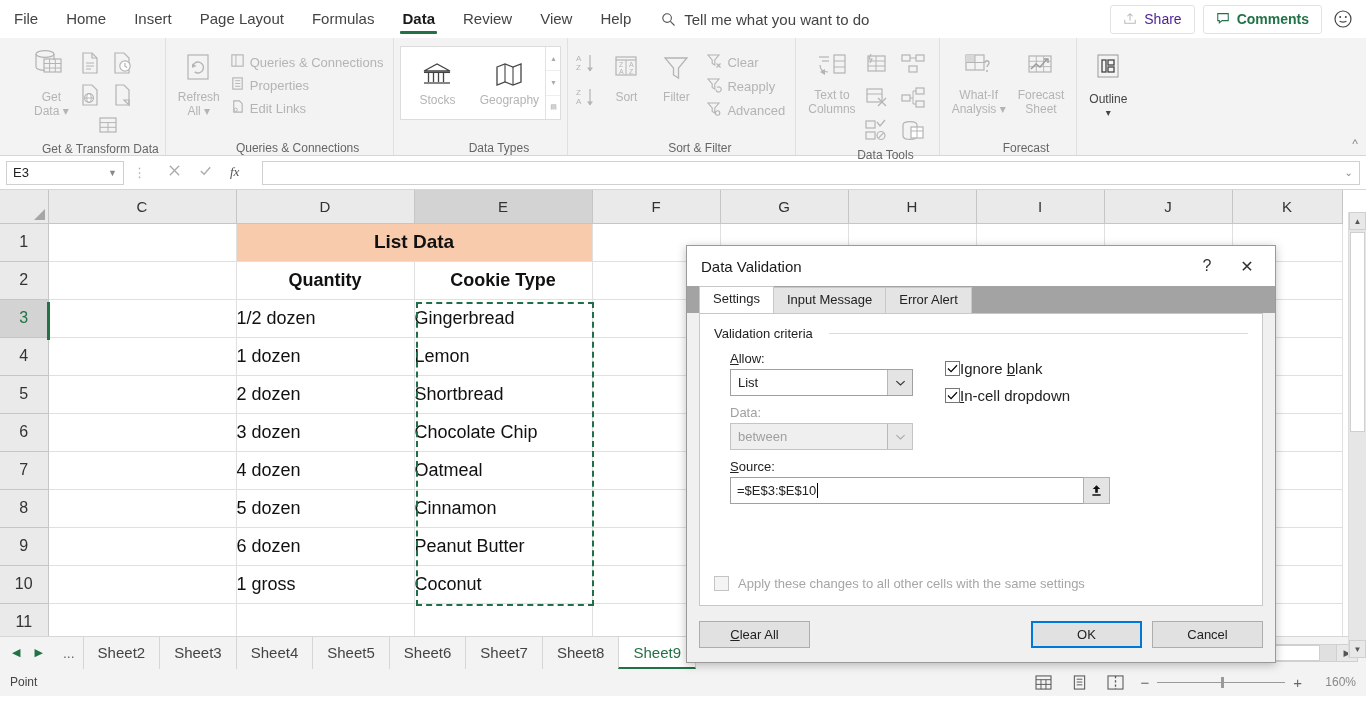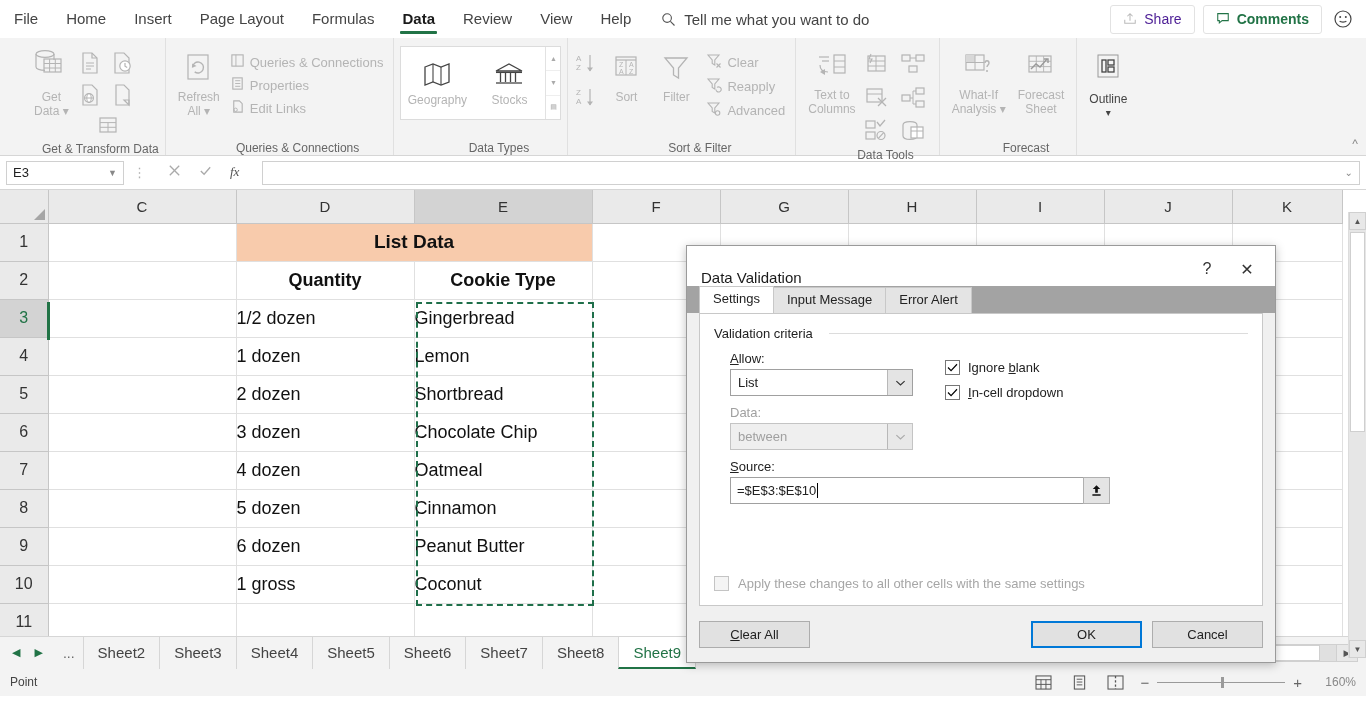--- a/index.html
+++ b/index.html
@@ -140,21 +140,21 @@
             justify-content:center; font-size:8px; color:#555; cursor:pointer; }
   .vs-track { flex:1; position:relative; background:#e6e6e6; }
   .vs-thumb { position:absolute; left:1px; right:1px; top:2px; height:200px; background:#fff; border:1px solid #cfcfcf; cursor:pointer; }
 
   
   .dlg {
     position:absolute; left:686px; top:245px; width:590px; height:418px;
     background:#f0f0f0; border:1px solid #9a9a9a; box-shadow:0 2px 9px rgba(0,0,0,.25);
     display:flex; flex-direction:column;
   }
-  .dlg-title { height:40px; background:#fff; display:flex; align-items:flex-end; padding:0 8px 0 14px; }
+  .dlg-title { height:40px; background:#fff; display:flex; align-items:center; padding:0 8px 0 14px; }
   .dlg-title h1 { font-size:15px; font-weight:normal; color:#1a1a1a; }
   .dlg-title .sp { margin-left:auto; display:flex; align-items:center; }
   .dlg-help, .dlg-close { width:40px; height:34px; display:flex; align-items:center; justify-content:center;
                           color:#333; font-size:16px; cursor:pointer; }
   .dlg-tabs { display:flex; padding:0 12px; background:#a3a3a3; height:27px; align-items:flex-end; position:relative; }
   .dtab { padding:4px 13px; font-size:13px; color:#222; border:1px solid #c8c8c8; border-bottom:none;
           background:#e4e4e4; cursor:pointer; margin-right:-1px; height:26px; }
   .dtab.active { background:#fff; height:27px; position:relative; z-index:2; }
   .dlg-pane { margin:0 12px; background:#fff; border:1px solid #c8c8c8; flex:1; padding:12px 14px; position:relative; }
   .legend { font-size:13px; color:#222; display:flex; align-items:center; gap:16px; margin-bottom:10px; }
@@ -166,21 +166,21 @@
     width:183px; height:27px; border:1px solid #a0a0a0; background:#fff; display:flex; align-items:center;
     font-size:13px; color:#222; padding-left:7px; position:relative; cursor:pointer;
   }
   .selectbox.dis { background:#efefef; color:#a0a0a0; border-color:#c4c4c4; }
   .selectbox .arrowbtn {
     position:absolute; right:0; top:0; bottom:0; width:25px; background:#e4e4e4; border-left:1px solid #b8b8b8;
     display:flex; align-items:center; justify-content:center;
   }
   .selectbox.dis .arrowbtn { background:#e8e8e8; }
   .chk-col { position:absolute; left:245px; top:46px; display:flex; flex-direction:column; gap:10px; }
-  .chkrow { display:flex; align-items:center; gap:8px; font-size:13px; color:#222; cursor:pointer; }
+  .chkrow { display:flex; align-items:center; gap:0; font-size:15px; color:#222; cursor:pointer; }
   .chkbox { width:15px; height:15px; border:1px solid #767676; background:#fff; display:flex;
             align-items:center; justify-content:center; }
   .srcrow { width:380px; height:27px; border:1px solid #a0a0a0; background:#fff; display:flex; align-items:center;
             font-size:13px; color:#222; padding-left:6px; position:relative; }
   .collapse-btn { position:absolute; right:-1px; top:-1px; bottom:-1px; width:27px; background:#e4e4e4;
                   border:1px solid #b0b0b0; display:flex; align-items:center; justify-content:center; cursor:pointer; }
   .caret-blink { display:inline-block; width:1px; height:15px; background:#000; margin-left:1px; vertical-align:middle; }
   .applyrow { position:absolute; left:14px; bottom:14px; display:flex; align-items:center; gap:9px;
               font-size:13px; color:#a6a6a6; }
   .chkbox.dis { border-color:#c4c4c4; background:#f4f4f4; }
@@ -356,40 +356,40 @@
     </div>
     <div class="rgroup-title">Queries &amp; Connections</div>
   </div>
 
   <div class="rgroup">
     <div class="rgroup-body">
       <div class="datatypes-box">
         <div class="dt-item">
           <span>
             <svg width="34" height="30" viewBox="0 0 34 30">
-                <path d="M5 7l8-3 8 3 8-3v18l-8 3-8-3-8 3z" fill="none" stroke="#444" stroke-width="1.3"></path>
-                <line x1="13" y1="4" x2="13" y2="22" stroke="#444" stroke-width="1.1"></line>
-                <line x1="21" y1="7" x2="21" y2="25" stroke="#444" stroke-width="1.1"></line>
-              </svg>
-          </span>
-          <span>Geography</span>
-        </div>
-        <div class="dt-item">
-          <span>
-            <svg width="34" height="30" viewBox="0 0 34 30">
                 <path d="M4 11L17 4l13 7z" fill="none" stroke="#444" stroke-width="1.3"></path>
                 <line x1="4" y1="12.4" x2="30" y2="12.4" stroke="#444" stroke-width="1.3"></line>
                 <line x1="8.5" y1="13" x2="8.5" y2="22" stroke="#444" stroke-width="1.3"></line>
                 <line x1="13.5" y1="13" x2="13.5" y2="22" stroke="#444" stroke-width="1.3"></line>
                 <line x1="18.5" y1="13" x2="18.5" y2="22" stroke="#444" stroke-width="1.3"></line>
                 <line x1="23.5" y1="13" x2="23.5" y2="22" stroke="#444" stroke-width="1.3"></line>
                 <line x1="4" y1="23" x2="30" y2="23" stroke="#444" stroke-width="1.3"></line>
               </svg>
           </span>
           <span>Stocks</span>
+        </div>
+        <div class="dt-item">
+          <span>
+            <svg width="34" height="30" viewBox="0 0 34 30">
+                <path d="M5 7l8-3 8 3 8-3v18l-8 3-8-3-8 3z" fill="none" stroke="#444" stroke-width="1.3"></path>
+                <line x1="13" y1="4" x2="13" y2="22" stroke="#444" stroke-width="1.1"></line>
+                <line x1="21" y1="7" x2="21" y2="25" stroke="#444" stroke-width="1.1"></line>
+              </svg>
+          </span>
+          <span>Geography</span>
         </div>
         <div class="dt-spin">
           <div>▲</div>
           <div>▼</div>
           <div style="border-bottom:none;">▤</div>
         </div>
       </div>
     </div>
     <div class="rgroup-title">Data Types</div>
   </div>

